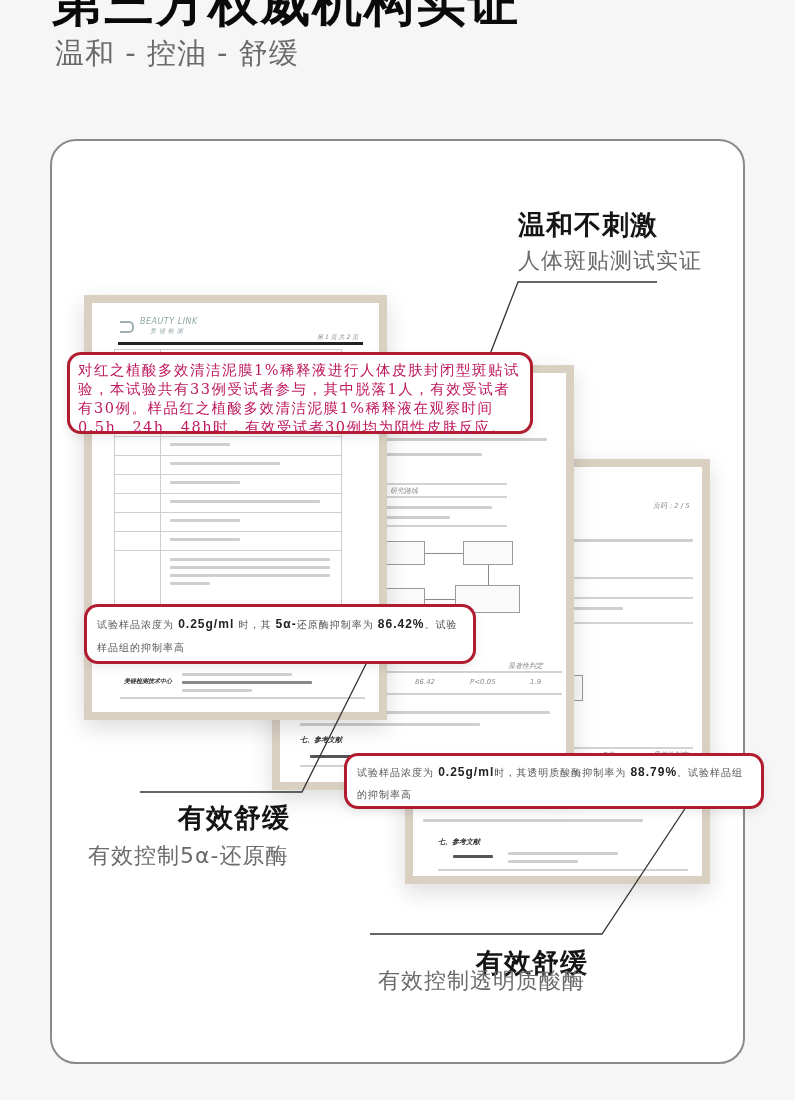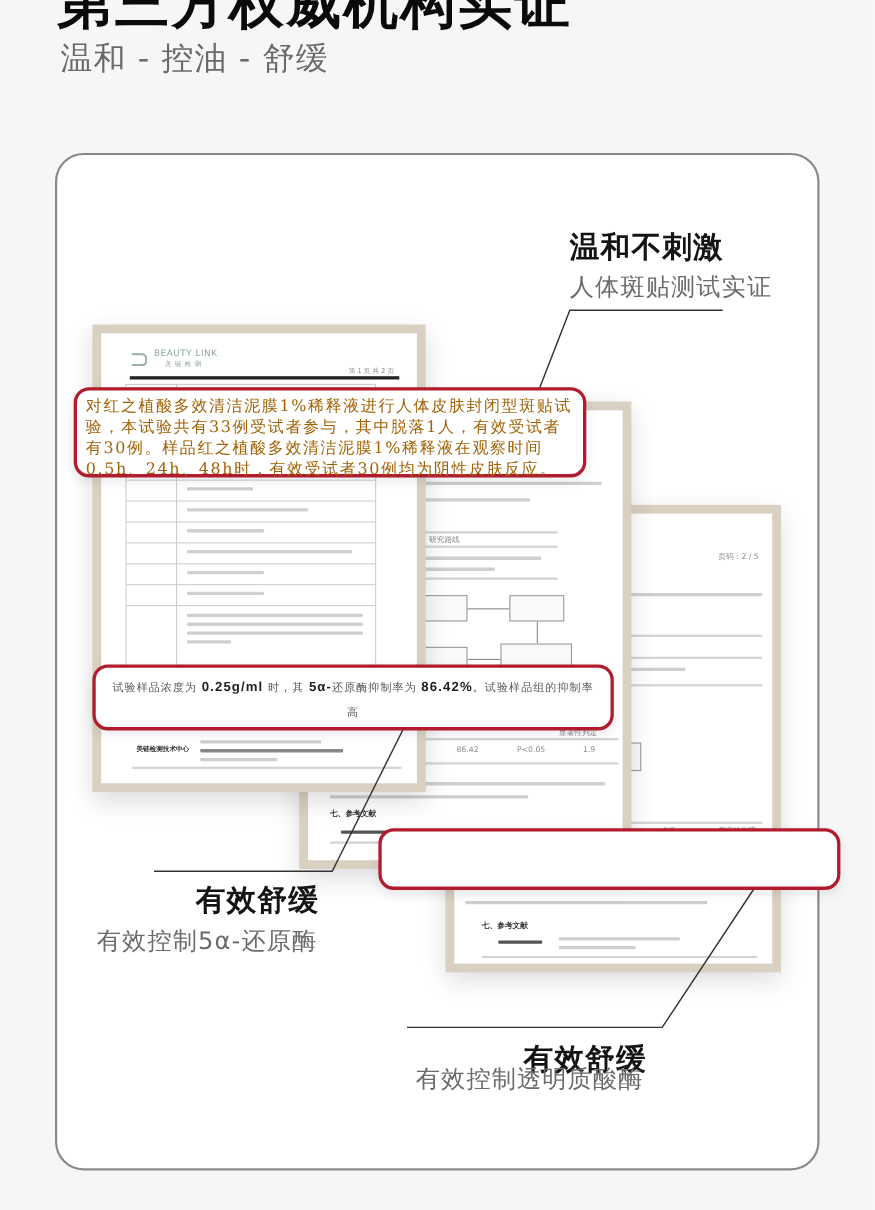--- a/index.html
+++ b/index.html
@@ -9,37 +9,37 @@
   .headline { position: absolute; left: 52px; top: -30px; font-size: 50px; font-weight: 900; letter-spacing: 2px; color: #0a0a0a; white-space: nowrap; }
   .subhead { position: absolute; left: 55px; top: 34px; font-size: 29px; color: #6a6a6a; letter-spacing: 1px; white-space: nowrap; }
 
   .card { position: absolute; left: 50px; top: 139px; width: 695px; height: 925px; background: #fff; border: 2px solid #8a8a8a; border-radius: 26px; overflow: hidden; }
 
   .callout-title { position: absolute; font-size: 27px; font-weight: 700; color: #141414; white-space: nowrap; letter-spacing: 1px; font-family: Liberation Serif, serif; }
   .callout-sub { position: absolute; font-size: 22px; color: #6b6b6b; white-space: nowrap; letter-spacing: 1px; }
 
   
   .doc { position: absolute; background: #d9d0c2; box-shadow: 0 8px 22px rgba(0,0,0,0.14); }
-  .doc .paper { position: absolute; left: 8px; top: 8px; right: 8px; bottom: 8px; background: #fff; overflow: hidden; }
+  .doc .paper { position: absolute; left: 8px; top: 8px; right: 8px; bottom: 8px; background: #fff; overflow: hidden; font-style: italic; }
   .gline { position: absolute; height: 2px; background: #d3d3d3; }
   .gline.dark { background: #222; height: 3px; }
   .gtext { position: absolute; height: 3px; background: #cfcfcf; border-radius: 1px; }
   .fbox { position: absolute; border: 1px solid #9a9a9a; background: #fafafa; }
   .farrow { position: absolute; height: 1px; background: #8a8a8a; }
   .farrow-v { position: absolute; width: 1px; background: #8a8a8a; }
   .tbl-row { position: absolute; left: 0; right: 0; height: 1px; background: #cfcfcf; }
   .tbl-col { position: absolute; top: 0; bottom: 0; width: 1px; background: #cfcfcf; }
   .doc-small { position: absolute; font-size: 7px; color: #8a8a8a; white-space: nowrap; }
   .logo { position: absolute; font-size: 8px; color: #8fa3a6; letter-spacing: 0.5px; }
   .logo-mark { position: absolute; width: 14px; height: 12px; border: 2px solid #9fb0b3; border-left: none; border-radius: 0 5px 5px 0; }
 
   
-  .hl { position: absolute; background: #fff; border: 3px solid #b01c2e; border-radius: 14px; color: #a16207; box-shadow: 0 4px 10px rgba(0,0,0,0.08); }
+  .hl { position: absolute; background: #fff; border: 3px solid #b01c2e; border-radius: 14px; color: #be185d; box-shadow: 0 4px 10px rgba(0,0,0,0.08); }
   .hl1 { left: 67px; top: 352px; width: 466px; height: 82px; padding: 6px 8px; font-family: "DejaVu Serif", "Liberation Serif", serif; font-size: 14.5px; line-height: 19px; letter-spacing: 1.5px; }
-  .hl2 { left: 84px; top: 604px; width: 474px; height: 60px; padding: 6px 10px; font-size: 10px; line-height: 23px; color: #555; letter-spacing: 1px; text-align: center; }
+  .hl2 { left: 84px; top: 604px; width: 392px; height: 60px; padding: 6px 10px; font-size: 10px; line-height: 23px; color: #555; letter-spacing: 1px; }
   .hl3 { left: 344px; top: 753px; width: 420px; height: 56px; padding: 5px 10px; font-size: 10px; line-height: 22px; color: #555; letter-spacing: 1px; }
   .hl b { color: #222; font-family: "Liberation Sans", sans-serif; font-size: 12px; }
 
   svg.leaders { position: absolute; left: 0; top: 0; width: 795px; height: 1100px; pointer-events: none; }
 </style>
 </head>
 <body>
 
 <div class="headline">第三方权威机构实证</div>
 <div class="subhead">温和 - 控油 - 舒缓</div>
@@ -160,20 +160,25 @@
   <div>
     <span>试验样品浓度为</span>
     <b>0.25g/ml</b>
     <span>时，其</span>
     <b>5α-</b><span>还原酶抑制率为</span>
     <b>86.42%</b><span>。试验样品组的抑制率高</span>
   </div>
 </div>
 
 <div class="hl hl3">
+  <div>
+    <span>试验样品浓度为</span>
+    <b>0.25g/ml</b><span>时，其透明质酸酶抑制率为</span>
+    <b>88.79%</b><span>。试验样品组的抑制率高</span>
+  </div>
 </div>
 
 <div class="callout-title" style="left:518px; top:207px;">温和不刺激</div>
 <div class="callout-sub" style="left:518px; top:246px;">人体斑贴测试实证</div>
 
 <div class="callout-title" style="left:178px; top:800px;">有效舒缓</div>
 <div class="callout-sub" style="left:88px; top:841px;">有效控制5α-还原酶</div>
 
 <div class="callout-title" style="left:476px; top:945px;">有效舒缓</div>
 <div class="callout-sub" style="left:378px; top:966px;">有效控制透明质酸酶</div>

